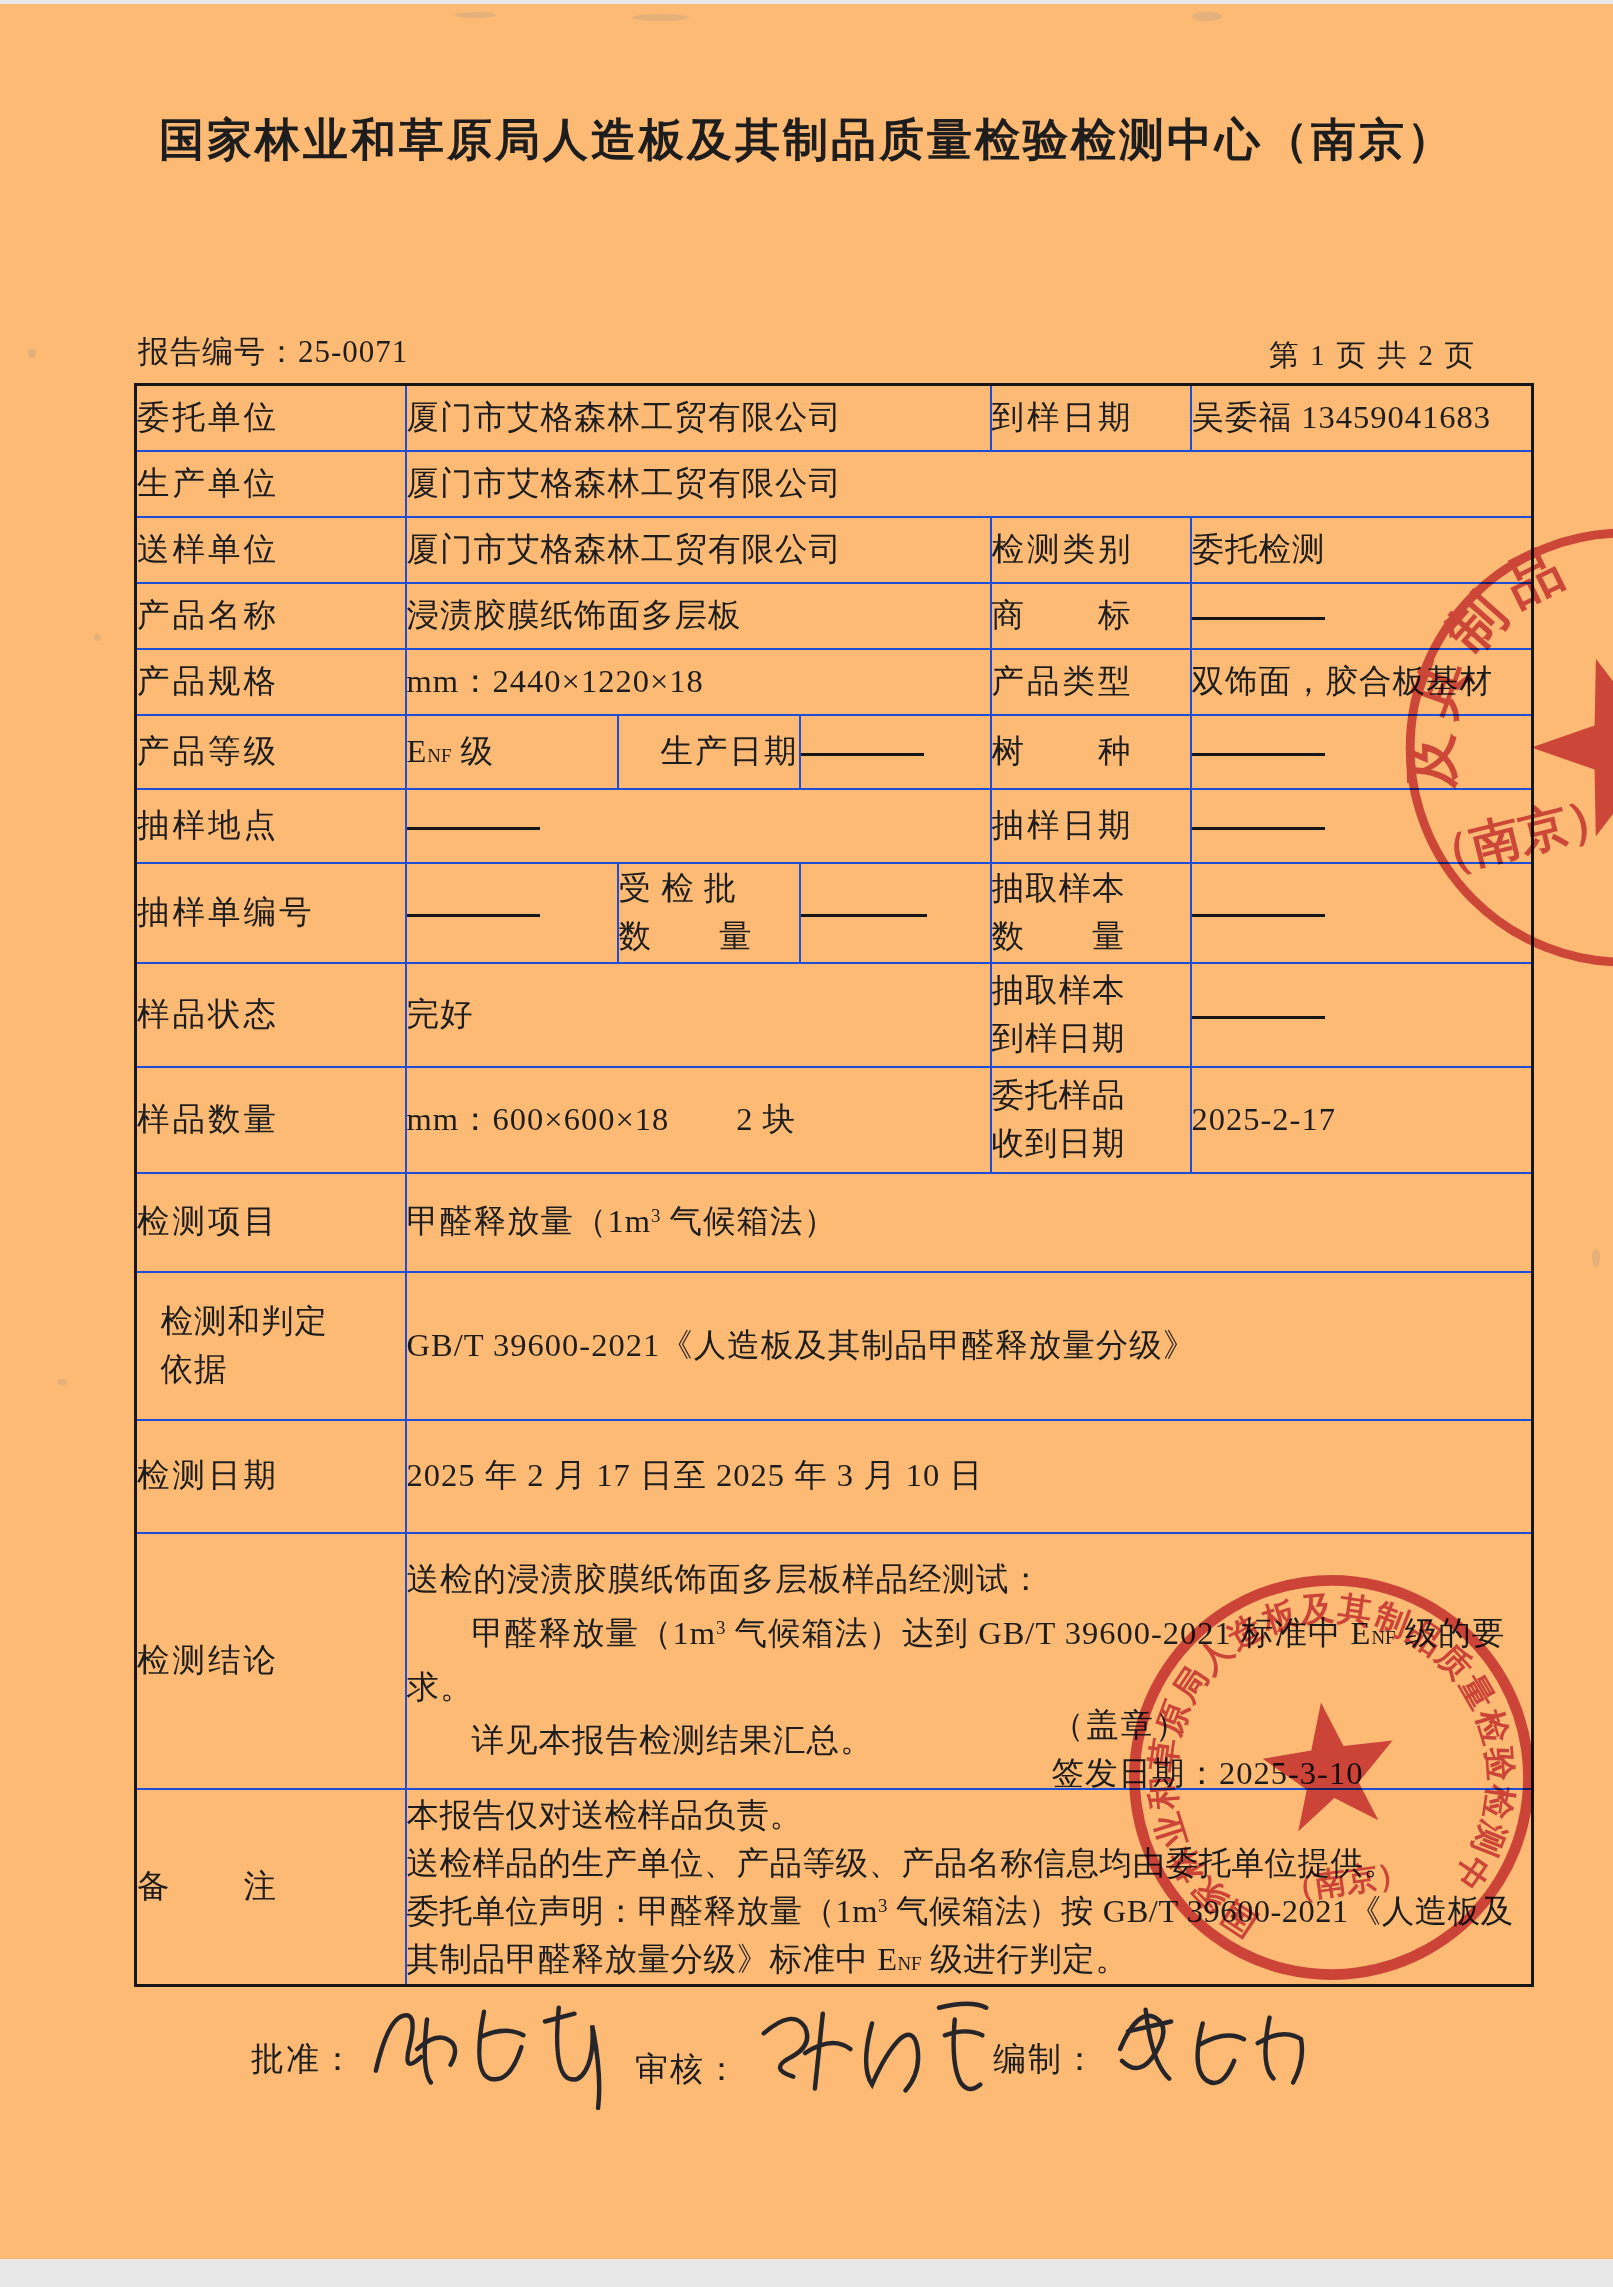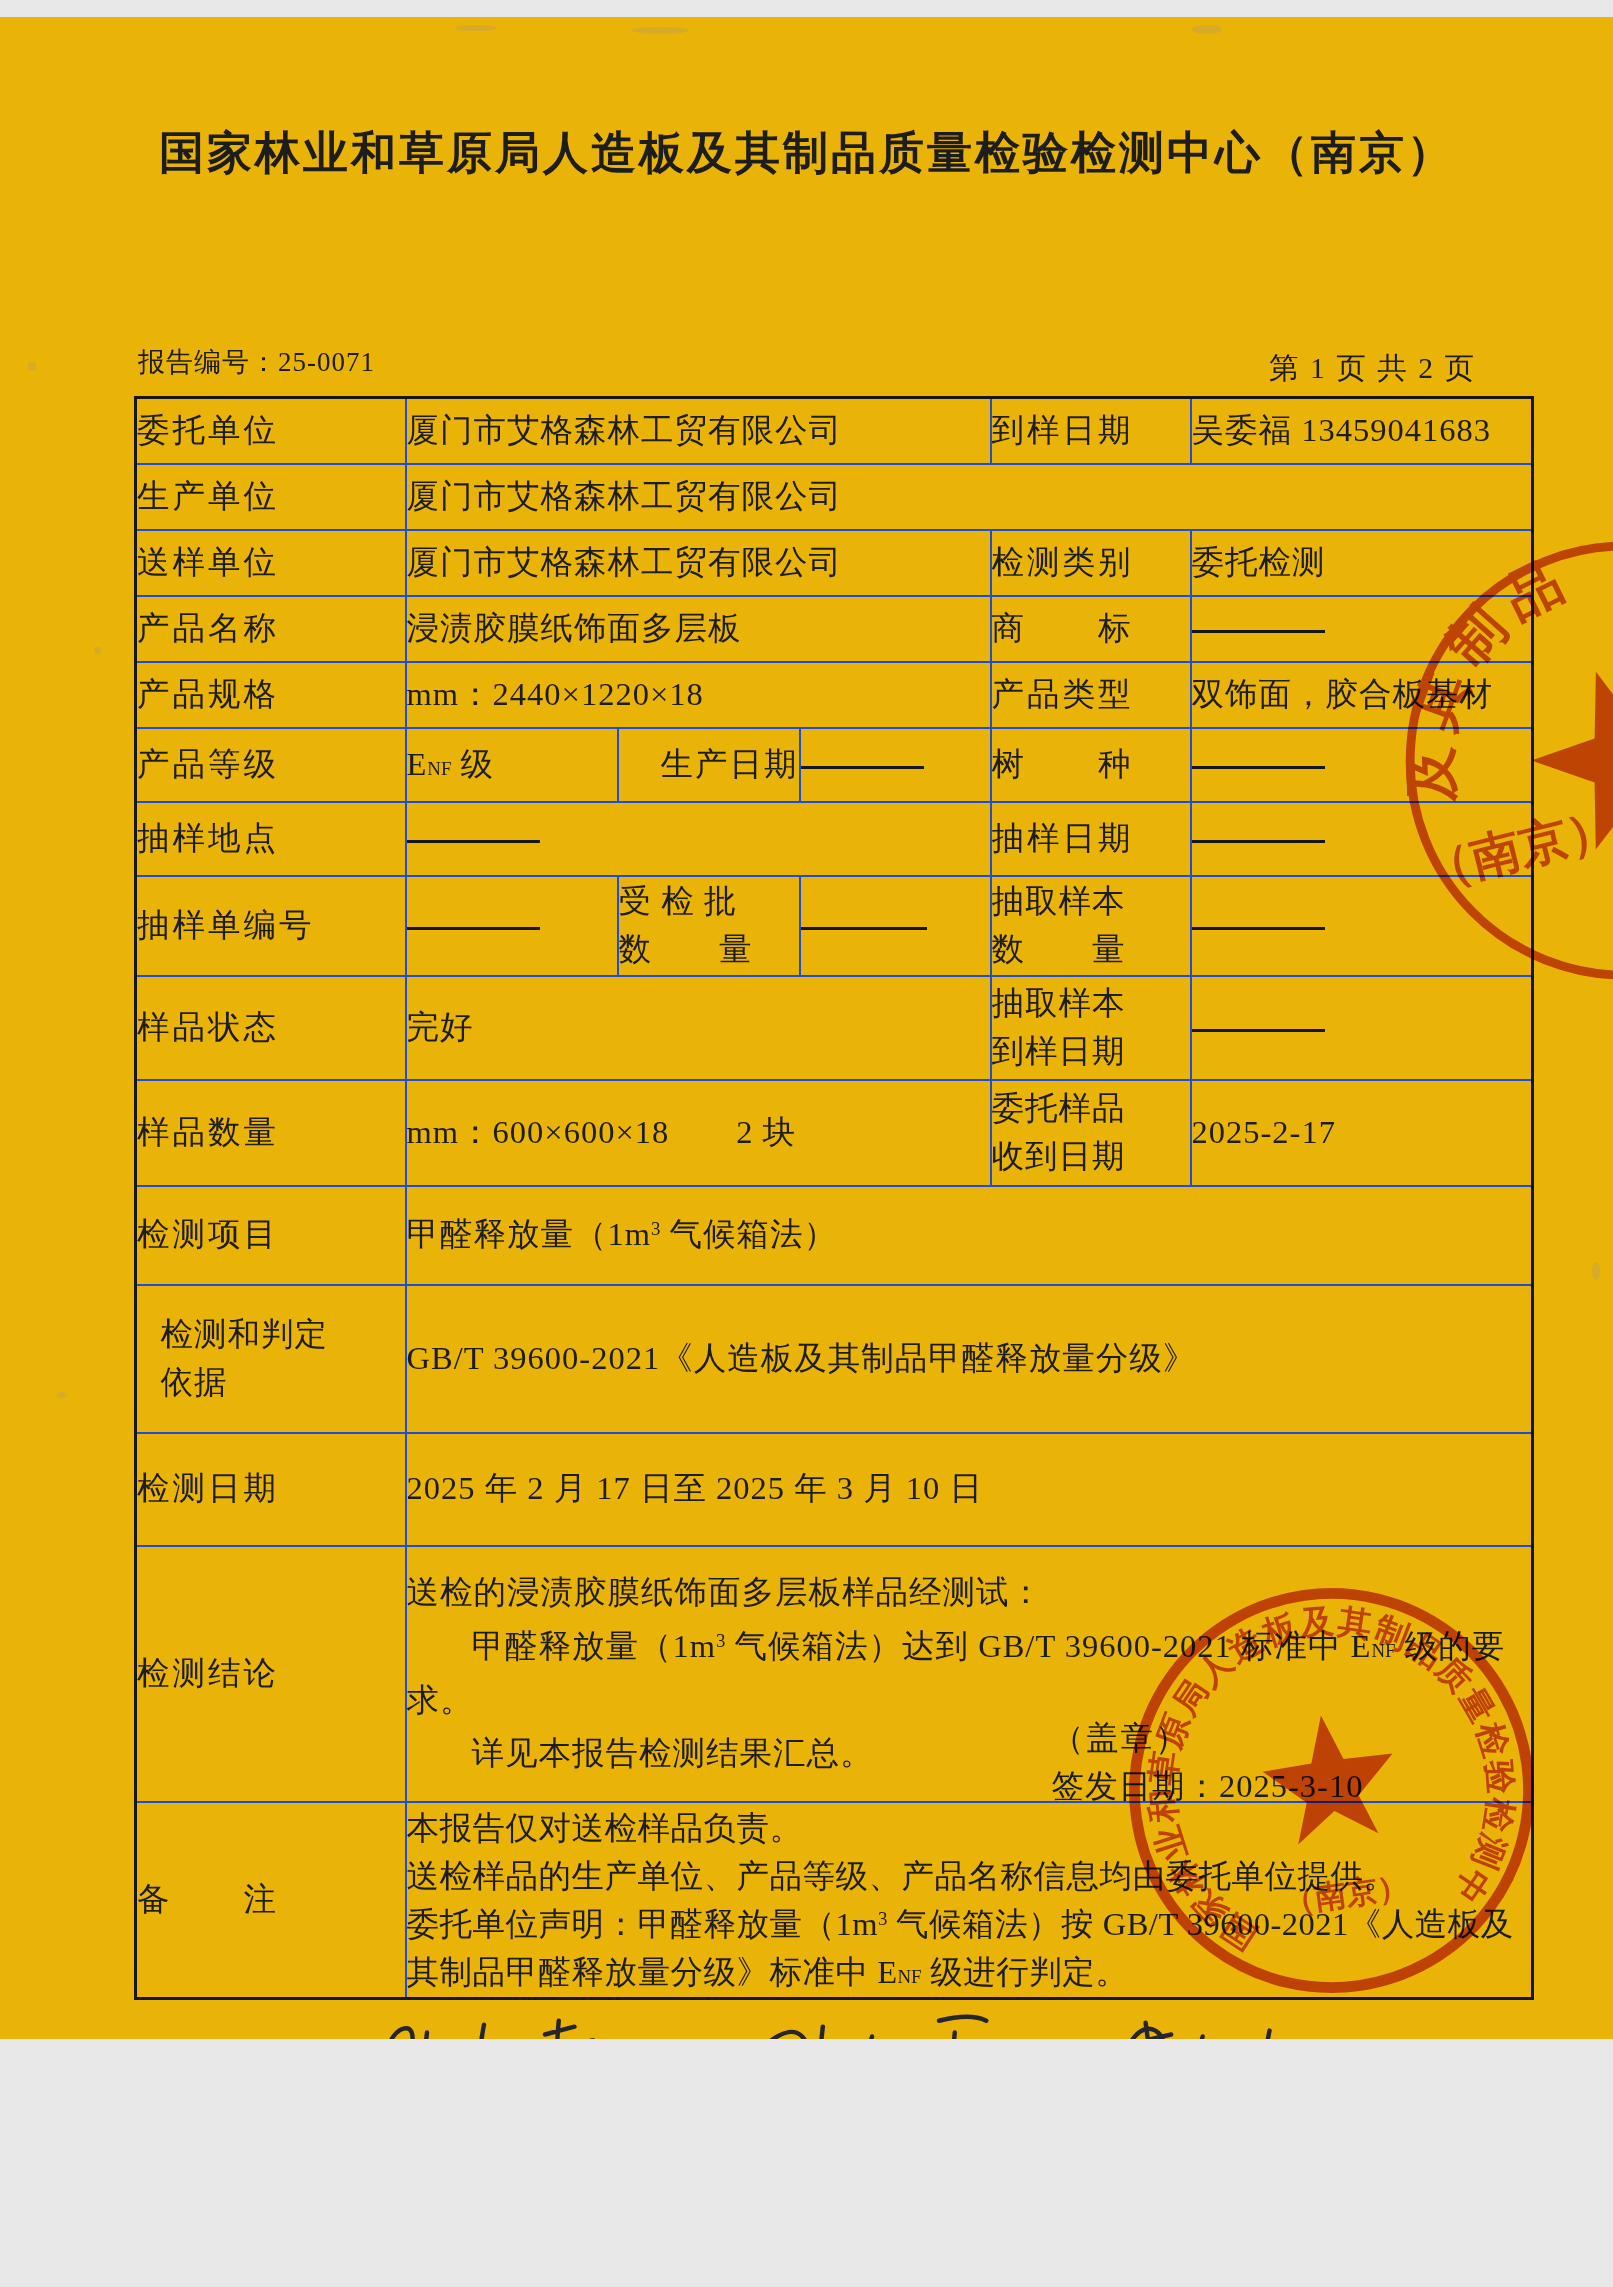--- a/index.html
+++ b/index.html
@@ -1,25 +1,25 @@
 <!DOCTYPE html>
 <html><head>
 <meta charset="utf-8">
 <style>
   html,body{margin:0;padding:0;background:#e8e8e8;}
   .page{
-    position:relative;width:1614px;height:2022px;margin:17px auto;
-    background:#eab308;overflow:hidden;
+    position:relative;width:1614px;height:2255px;margin:4px auto;
+    background:#fdba74;overflow:hidden;
     font-family:"Liberation Serif","DejaVu Serif",serif;color:#1d1d1d;
   }
   .title{position:absolute;top:106px;left:0;width:100%;text-align:center;
     font-size:45px;font-weight:700;letter-spacing:3px;}
   .subtitle{position:absolute;top:234px;left:0;width:100%;text-align:center;
     font-size:44px;font-weight:700;letter-spacing:25.6px;text-indent:25.6px;}
-  .report-no{position:absolute;left:138px;top:327px;font-size:27px;letter-spacing:1px;}
+  .report-no{position:absolute;left:138px;top:327px;font-size:31px;letter-spacing:1px;}
   .page-info{position:absolute;right:138px;top:331px;font-size:29.6px;letter-spacing:2px;}
 
   table.report{position:absolute;left:134px;top:379px;width:1397px;
     border-collapse:collapse;table-layout:fixed;border:3px solid #161616;}
   table.report td{border:2px solid #1d4ed8;font-size:32.5px;vertical-align:middle;
     overflow:hidden;padding:0;}
   td.lab{padding-left:23.6px;letter-spacing:3px;}
   td.lab2{padding-left:15.8px;line-height:1.45;letter-spacing:1px;}
   td.labc{text-align:right;letter-spacing:2px;}
   td.val{padding-left:27.6px;letter-spacing:1px;}

